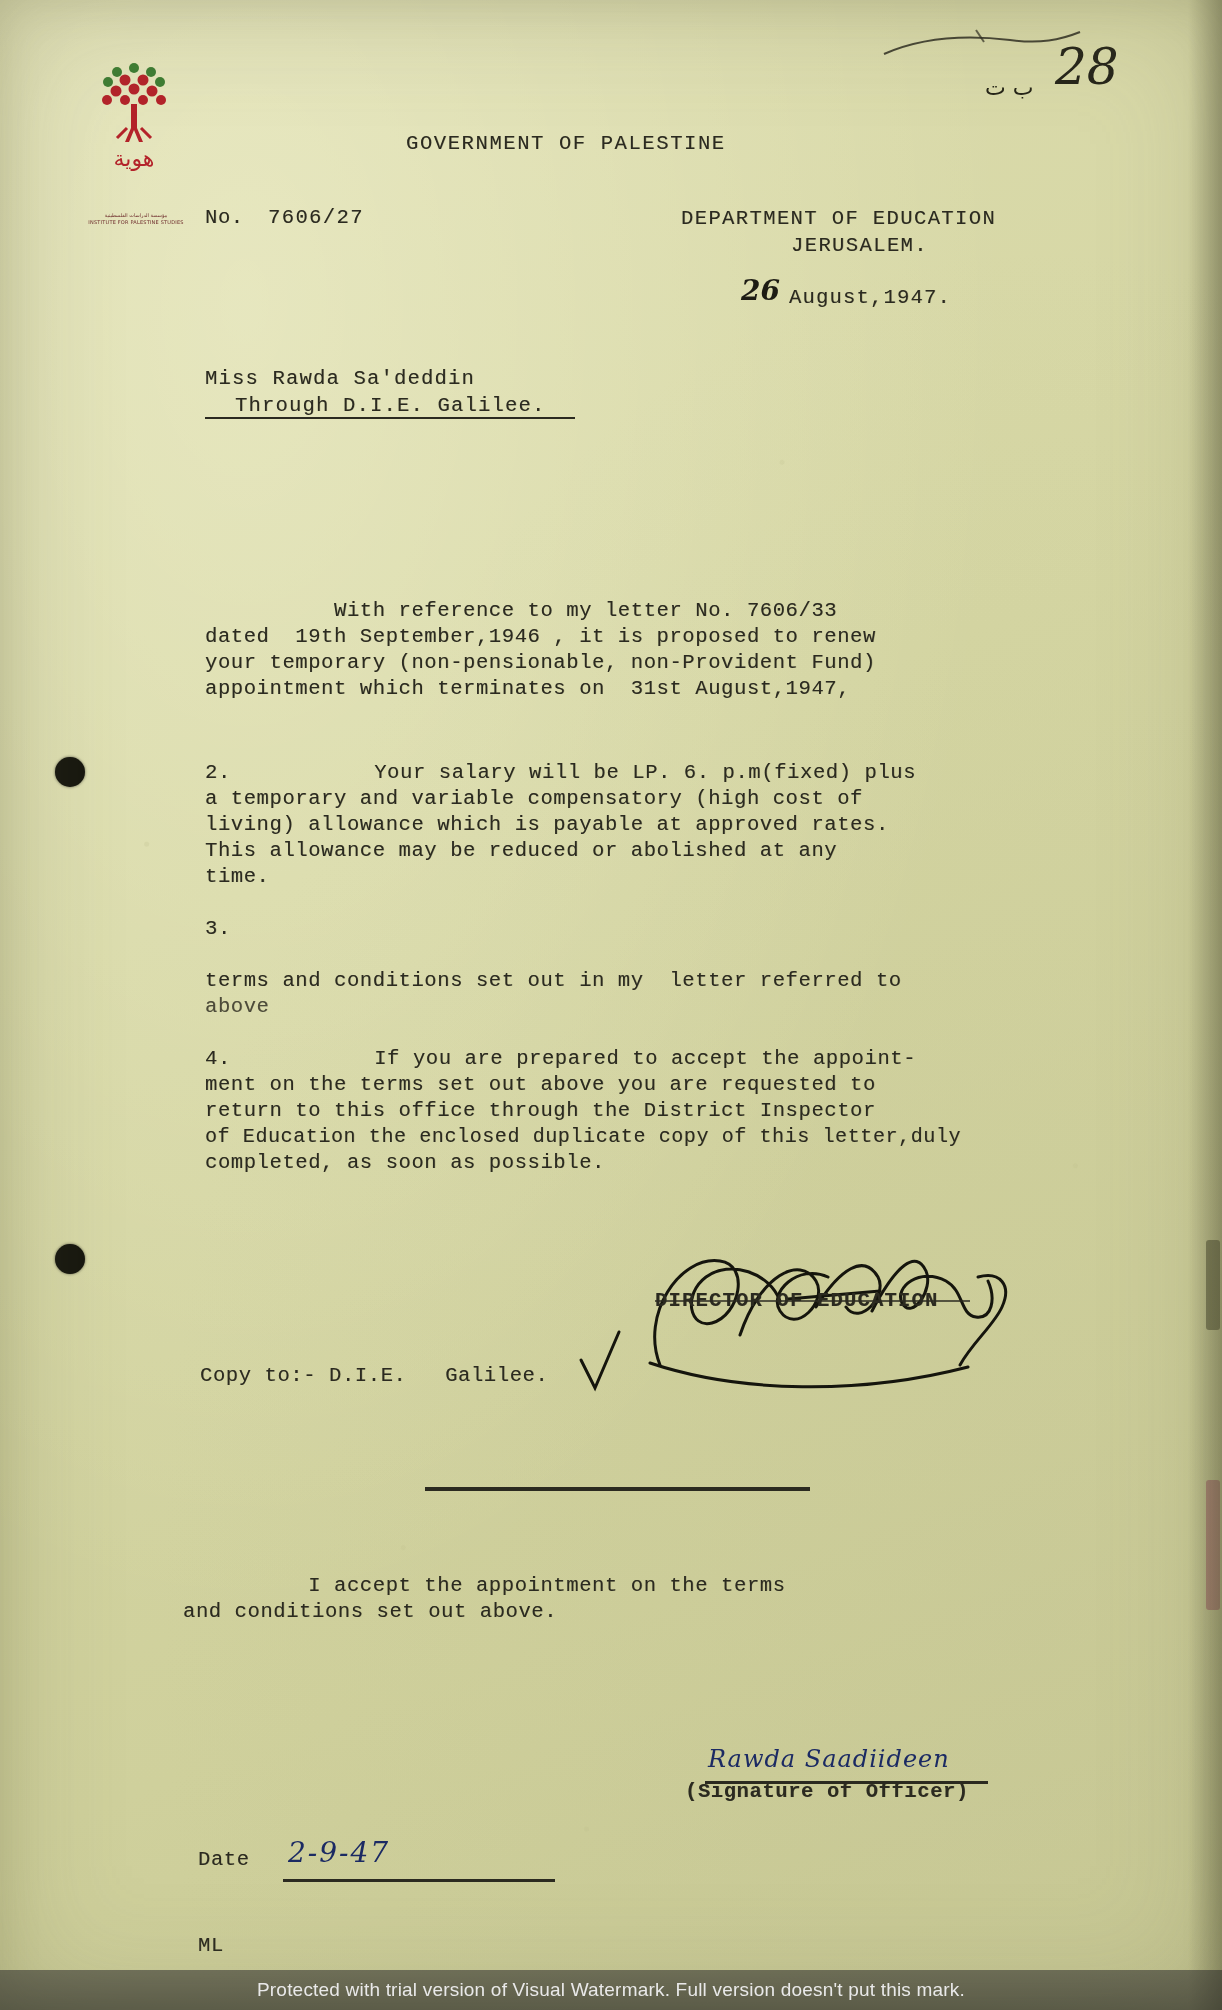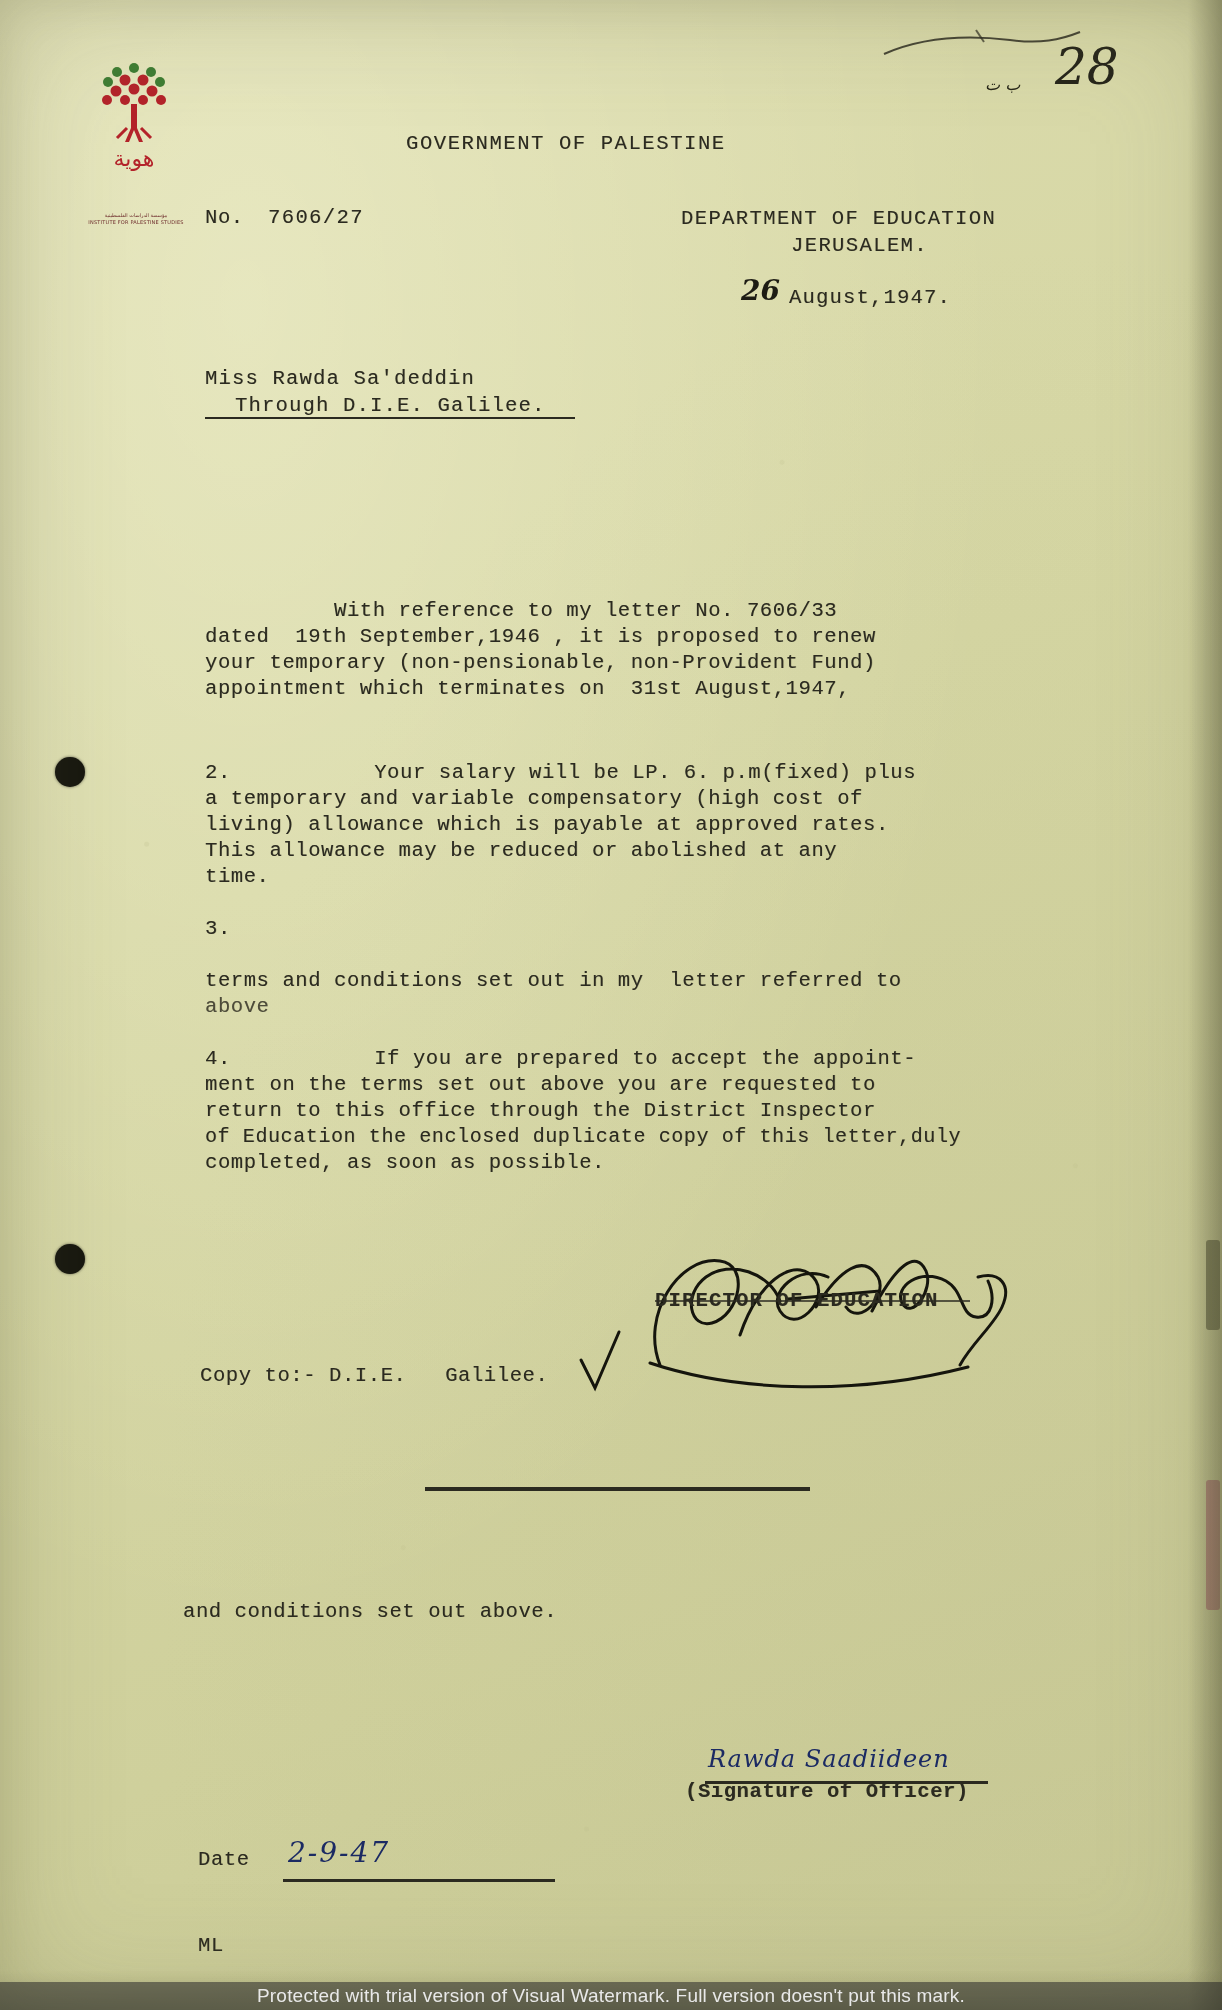--- a/index.html
+++ b/index.html
@@ -101,23 +101,22 @@
   
   .hand {
     position: absolute;
     font-family: "DejaVu Serif", serif;
     color: #1d1c14;
   }
   .hand-arabic {
     position: absolute;
     font-family: "DejaVu Sans", sans-serif;
     color: #262518;
-    font-size: 16px;
+    font-size: 22px;
     letter-spacing: 1px;
-    font-style: italic;
   }
   .hand-num {
     position: absolute;
     font-family: "DejaVu Serif", serif;
     font-size: 50px;
     color: #26251a;
     font-style: italic;
   }
   .hand-blue {
     position: absolute;
@@ -139,21 +138,21 @@
     position: absolute;
     pointer-events: none;
   }
 
   
   .watermark {
     position: absolute;
     left: 0;
     bottom: 0;
     width: 100%;
-    height: 28px;
+    height: 40px;
     background: rgba(40,40,40,0.55);
     color: #e9e9e9;
     font-family: "Liberation Sans", sans-serif;
     font-size: 19px;
     display: flex;
     align-items: center;
     justify-content: center;
     letter-spacing: .2px;
   }
   .side-mark {
@@ -267,20 +266,21 @@
 
   <div class="tw" style="left:200px; top:1363px;">Copy to:- D.I.E.   Galilee.</div>
   <div class="sig" style="left:575px; top:1330px;">
     <svg width="50" height="70" viewBox="0 0 50 70">
         <path d="M6 30 L20 58 L44 2" stroke="#15150d" stroke-width="3" fill="none" stroke-linecap="round"></path>
       </svg>
   </div>
 
   <div class="rule thick" style="left:425px; top:1487px; width:385px;"></div>
 
+  <div class="tw" style="left:205px; top:1573px;">        I accept the appointment on the terms</div>
   <div class="tw" style="left:183px; top:1599px;">and conditions set out above.</div>
 
   <div class="hand-blue" style="left:708px; top:1745px; font-size:24px; letter-spacing:1px;">Rawda Saadiideen</div>
   <div class="rule" style="left:705px; top:1781px; width:283px; height:3px;"></div>
   <div class="tw b" style="left:685px; top:1779px;">(Signature of Officer)</div>
 
   <div class="tw" style="left:198px; top:1847px;">Date</div>
   <div class="hand-blue" style="left:288px; top:1836px; font-size:28px; letter-spacing:2px;">2-9-47</div>
   <div class="rule" style="left:283px; top:1879px; width:272px; height:3px;"></div>
 

